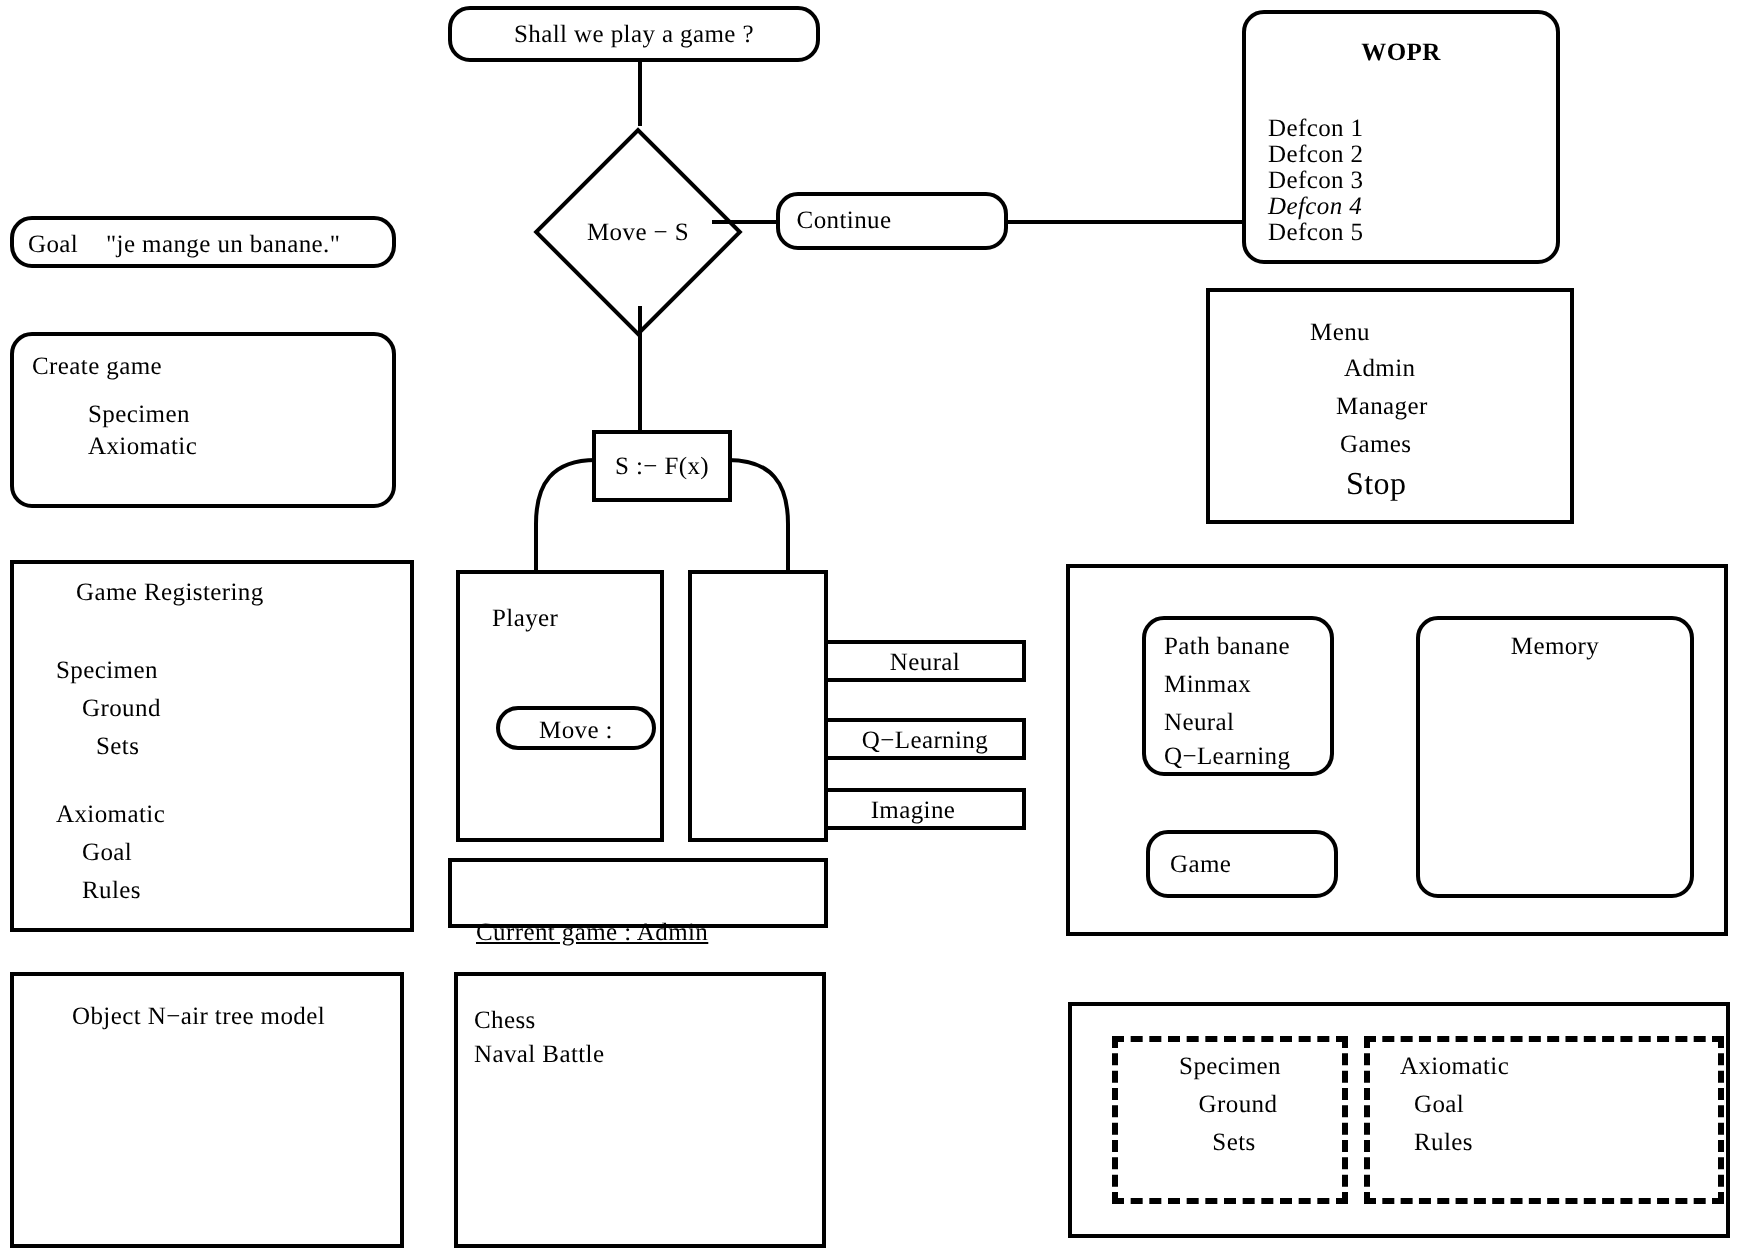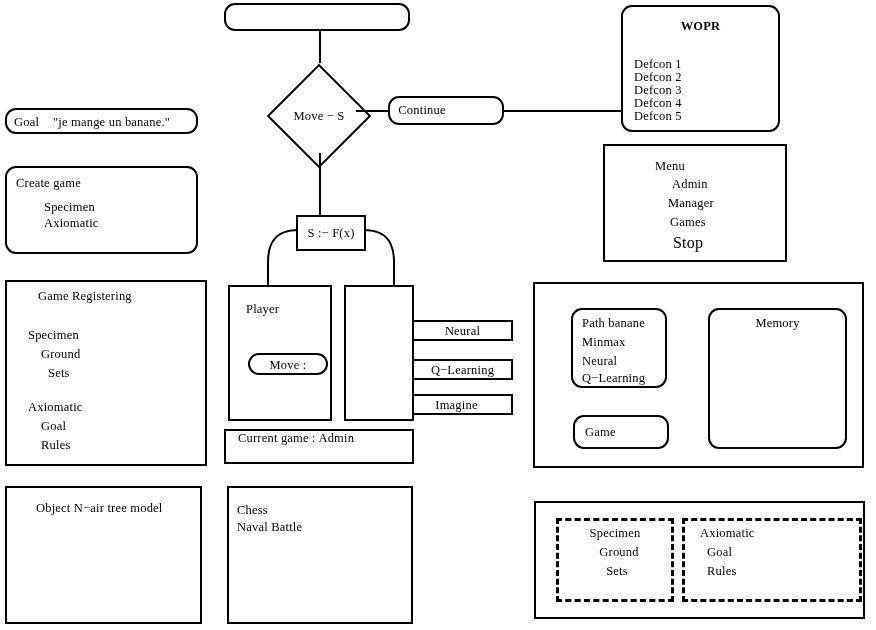--- a/index.html
+++ b/index.html
@@ -62,20 +62,21 @@
     stroke: #000;
     stroke-width: 2;
   }
 </style>
 </head>
 <body>
 
 <div id="canvas">
 
   <div class="box rounded" style="left:224px; top:3px; width:186px; height:28px;"></div>
+  <div class="txt center" style="left:224px; top:11px; width:186px; font-size:12.5px;">Shall we play a game ?</div>
 
   <div class="line vline" style="left:319px; top:31px; height:32px;"></div>
 
   <div class="diamond" style="left:282px; top:79px; width:74px; height:74px;"></div>
   <div class="txt center" style="left:262px; top:110px; width:114px; font-size:12.5px;">Move − S</div>
 
   <div class="line hline" style="left:356px; top:110px; width:32px;"></div>
 
   <div class="box rounded" style="left:388px; top:96px; width:116px; height:29px;"></div>
   <div class="txt center" style="left:364px; top:104px; width:116px; font-size:12.5px;">Continue</div>
@@ -125,32 +126,32 @@
   <div class="box" style="left:412px; top:320px; width:101px; height:21px;"></div>
   <div class="txt center" style="left:412px; top:325px; width:101px; font-size:12.5px;">Neural</div>
 
   <div class="box" style="left:412px; top:359px; width:101px; height:21px;"></div>
   <div class="txt center" style="left:412px; top:364px; width:101px; font-size:12.5px;">Q−Learning</div>
 
   <div class="box" style="left:412px; top:394px; width:101px; height:21px;"></div>
   <div class="txt center" style="left:412px; top:399px; width:89px; font-size:12.5px;">Imagine</div>
 
   <div class="box" style="left:224px; top:429px; width:190px; height:35px;"></div>
-  <div class="txt" style="left:238px; top:432px; font-size:12.5px;">Current game : Admin</div>
+  <div class="txt" style="left:238px; top:460px; font-size:12.5px;text-decoration:underline;">Current game : Admin</div>
 
   <div class="box" style="left:227px; top:486px; width:186px; height:138px;"></div>
   <div class="txt" style="left:237px; top:504px; font-size:12.5px;">Chess</div>
   <div class="txt" style="left:237px; top:521px; font-size:12.5px;">Naval Battle</div>
 
   <div class="box rounded" style="left:621px; top:5px; width:159px; height:127px;"></div>
   <div class="txt center" style="left:621px; top:20px; width:159px; font-size:12.5px; font-weight:bold;">WOPR</div>
   <div class="txt" style="left:634px; top:58px; font-size:12.5px;">Defcon 1</div>
   <div class="txt" style="left:634px; top:71px; font-size:12.5px;">Defcon 2</div>
   <div class="txt" style="left:634px; top:84px; font-size:12.5px;">Defcon 3</div>
-  <div class="txt" style="left:634px; top:97px; font-size:12.5px;">Defcon 4</div>
+  <div class="txt" style="left:634px; top:97px; font-size:12.5px;font-style:italic;">Defcon 4</div>
   <div class="txt" style="left:634px; top:110px; font-size:12.5px;">Defcon 5</div>
 
   <div class="box" style="left:603px; top:144px; width:184px; height:118px;"></div>
   <div class="txt" style="left:655px; top:160px; font-size:12.5px;">Menu</div>
   <div class="txt" style="left:672px; top:178px; font-size:12.5px;">Admin</div>
   <div class="txt" style="left:668px; top:197px; font-size:12.5px;">Manager</div>
   <div class="txt" style="left:670px; top:216px; font-size:12.5px;text-align:center;">Games</div>
   <div class="txt" style="left:673px; top:235px; font-size:16px;">Stop</div>
 
   <div class="box" style="left:533px; top:282px; width:331px; height:186px;"></div>

